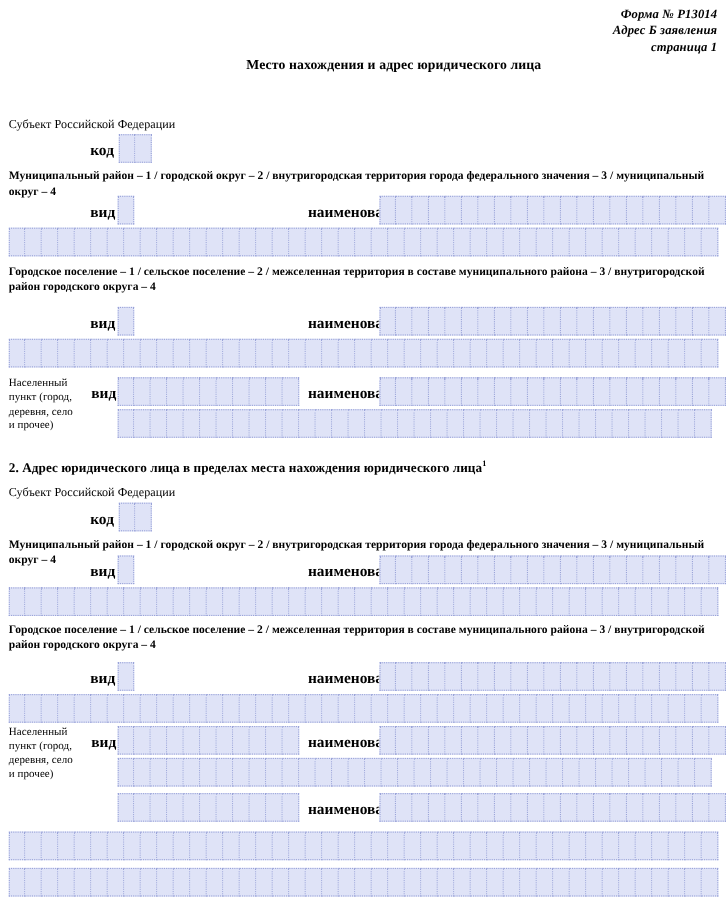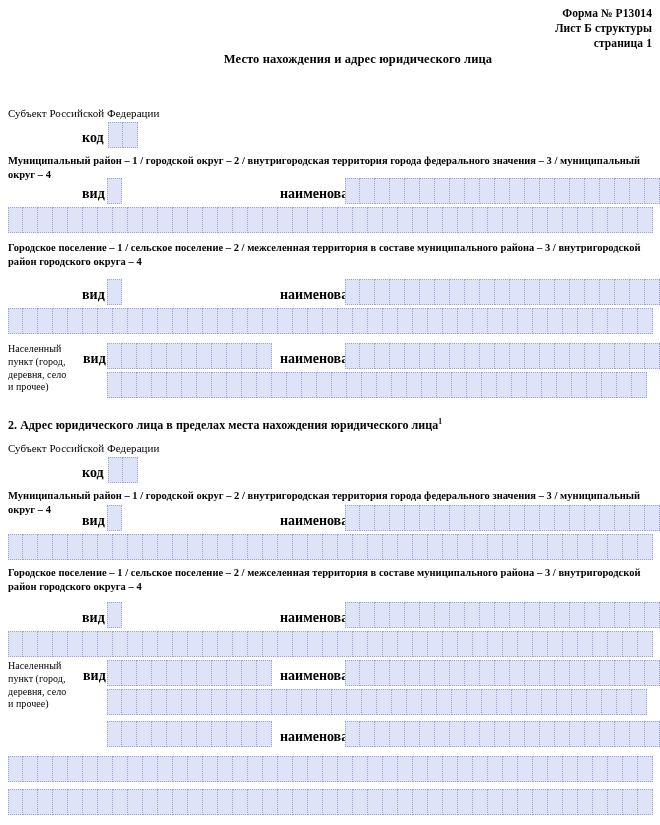--- a/index.html
+++ b/index.html
@@ -28,21 +28,21 @@
   .doc-header {
     position: absolute;
     top: 6px;
     right: 8px;
     text-align: right;
     font-size: 11.5px;
     font-weight: bold;
     line-height: 1.32;
     letter-spacing: 0.1px;
   }
-  .doc-header div { white-space: nowrap; }
+  .doc-header div { white-space: nowrap; font-style: italic; }
 
   
   .doc-title {
     position: absolute;
     top: 52px;
     left: 0;
     width: 660px;
     text-align: center;
     font-size: 12.5px;
     font-weight: bold;
@@ -108,21 +108,21 @@
   }
   .cell:first-child { border-left: 1px dotted #9aa3d8; }
 </style>
 </head>
 <body>
 
 <div class="page">
 
   <div class="doc-header">
     <div>Форма № Р13014</div>
-    <div>Лист Б структуры</div>
+    <div>Адрес Б заявления</div>
     <div>страница 1</div>
   </div>
 
   <div class="doc-title">Место нахождения и адрес юридического лица</div>
 
 
   <div class="label" style="top:106px; left:8px;">Субъект Российской Федерации</div>
 
   <div class="inline-label" style="top:130px; left:82px;">код</div>
   <div class="field" id="s1-code" style="top: 122px; left: 108px; height: 26px; width: 30px;">

